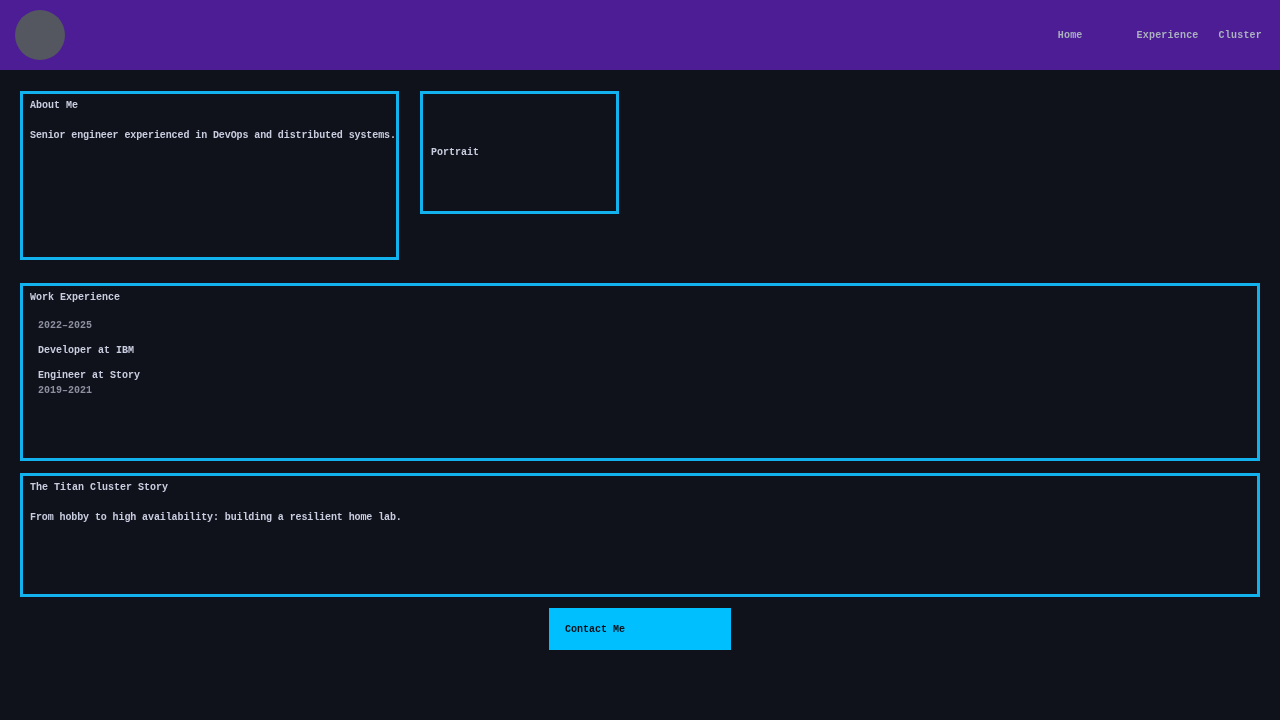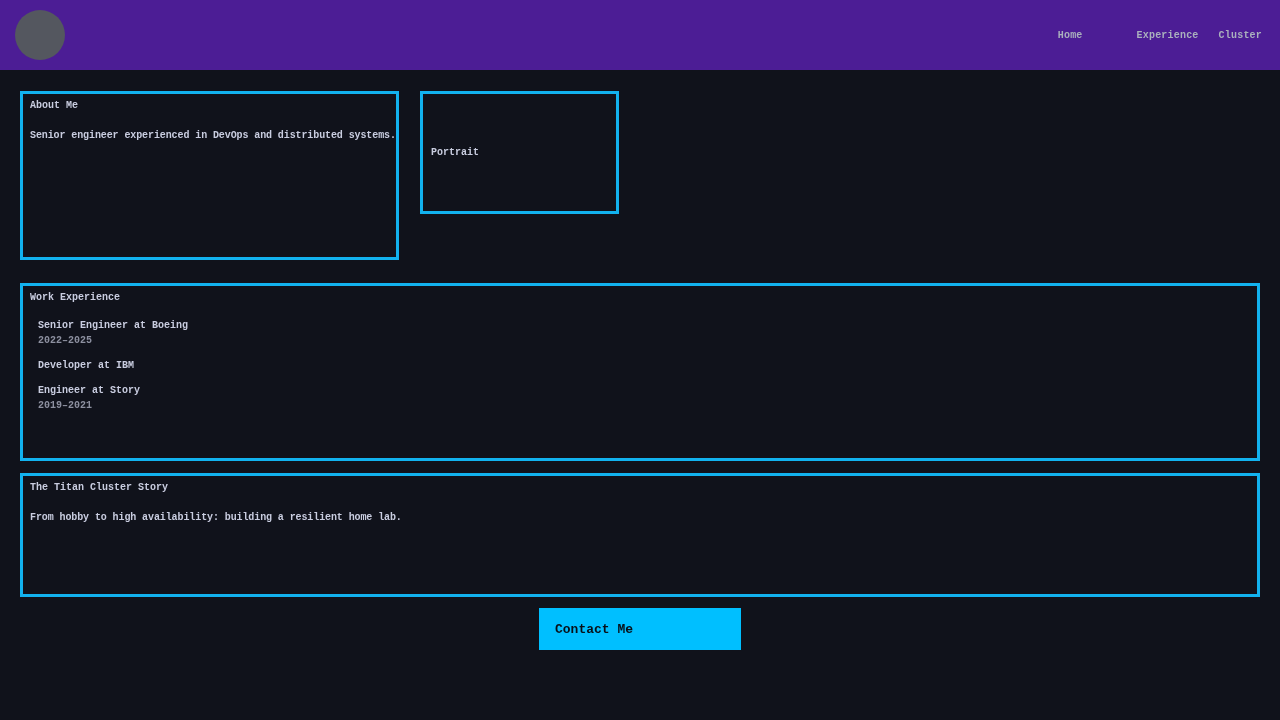--- a/index.html
+++ b/index.html
@@ -78,28 +78,28 @@
   .entry .years { line-height: 15px; color: #8d90a0; white-space: nowrap; }
 
   .story-card { margin-top: 12px; height: 124px; }
 
   .button-row {
     margin-top: 11px;
     display: flex;
     justify-content: center;
   }
   .contact-btn {
-    width: 202px;
+    width: 182px;
     height: 42px;
     background: #00bfff;
     border: none;
     color: #081018;
     font-family: "Liberation Mono", "DejaVu Sans Mono", monospace;
     font-weight: 700;
-    font-size: 13px;
+    font-size: 10px;
     text-align: left;
     padding-left: 16px;
     cursor: pointer;
   }
 </style>
 </head>
 <body>
 
 <header class="navbar">
   <div class="avatar"></div>
@@ -119,21 +119,20 @@
     </div>
     <div class="card portrait-card">
       <span>Portrait</span>
     </div>
   </section>
 
   <section class="card work-card">
     <h2>Work Experience</h2>
     <div class="entries">
       <div class="entry">
-        <div class="role">Senior Engineer at Boeing</div>
         <div class="years">2022–2025</div>
       </div>
       <div class="entry">
         <div class="role">Developer at IBM</div>
       </div>
       <div class="entry">
         <div class="role">Engineer at Story</div>
         <div class="years">2019–2021</div>
       </div>
     </div>

